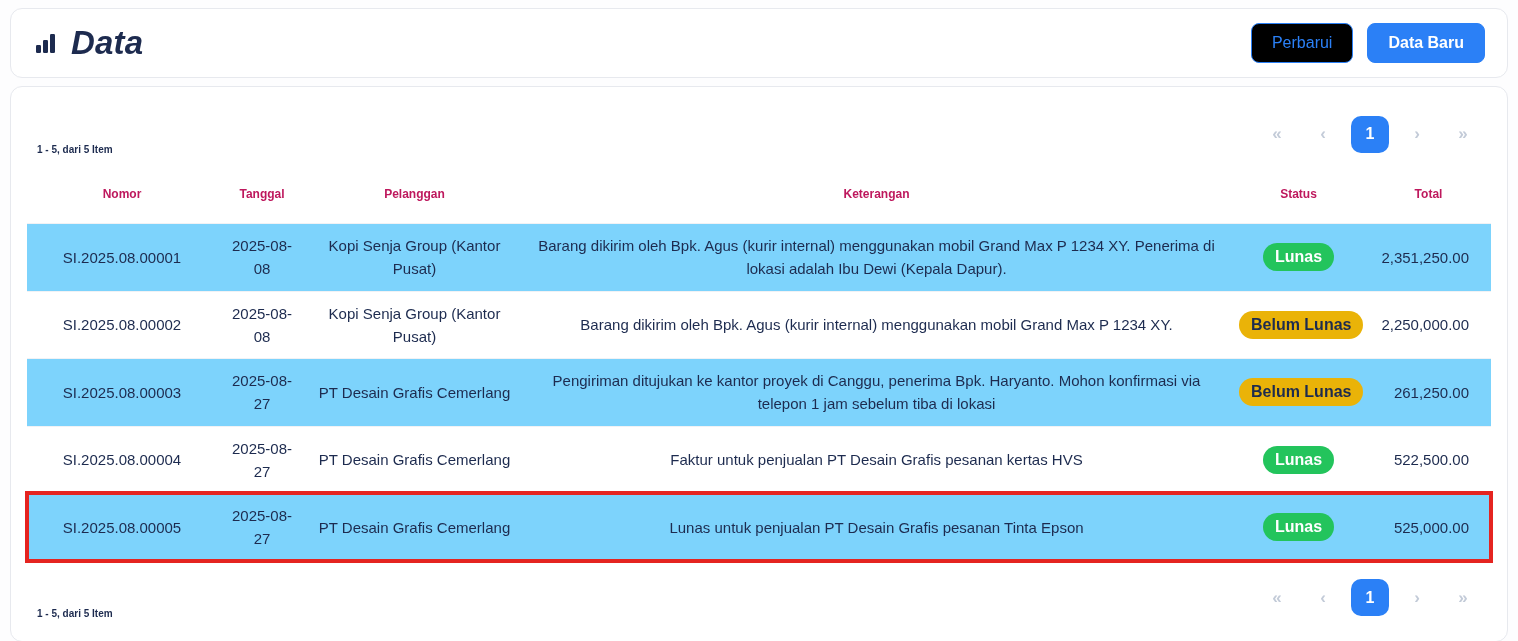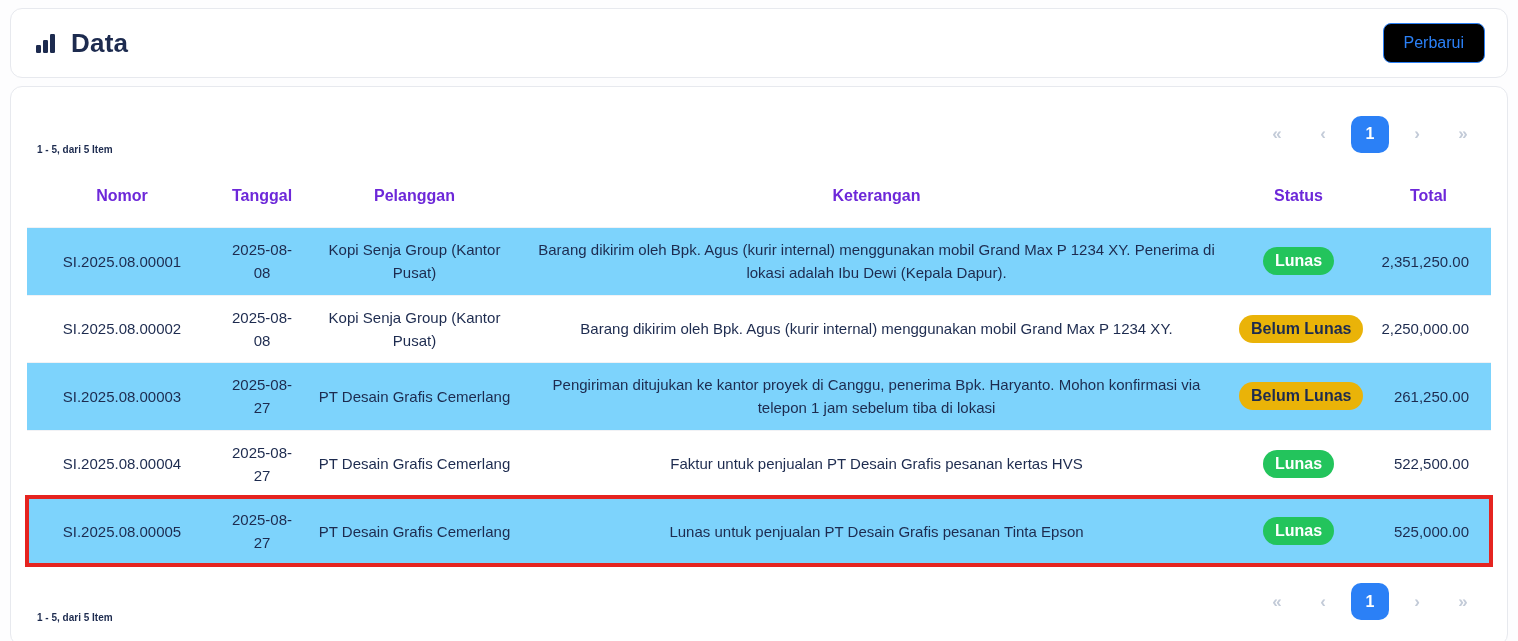--- a/index.html
+++ b/index.html
@@ -18,21 +18,21 @@
   
   .header-card {
     height: 70px;
     display: flex;
     align-items: center;
     justify-content: space-between;
     padding: 0 22px;
     margin-bottom: 8px;
   }
   .title-wrap { display: flex; align-items: center; gap: 12px; }
-  .page-title { font-size: 26px; font-weight: 700; letter-spacing: 0.2px; }
+  .page-title { font-size: 33px; font-weight: 700; letter-spacing: 0.2px; font-style: italic; }
   .chart-icon svg { display: block; }
   .header-actions { display: flex; gap: 14px; }
   .btn {
     font-family: "Liberation Sans", sans-serif;
     font-size: 16px;
     font-weight: 700;
     border-radius: 8px;
     padding: 11px 20px;
     cursor: pointer;
     line-height: 1;
@@ -81,23 +81,23 @@
   }
   
   table {
     width: 100%;
     border-collapse: separate;
     border-spacing: 0;
     table-layout: fixed;
     margin: 14px 0 16px 0;
   }
   thead th {
-    font-size: 16px;
-    font-weight: 700;
-    color: #6d28d9;
+    font-size: 12px;
+    font-weight: 700;
+    color: #be185d;
     text-align: center;
     padding: 18px 6px 22px 6px;
   }
   tbody td {
     font-size: 15px;
     color: #1d2b4f;
     text-align: center;
     vertical-align: middle;
     padding: 10px 8px;
     line-height: 1.55;
@@ -126,20 +126,21 @@
       <svg width="26" height="26" viewBox="0 0 26 26">
         <rect x="3" y="15" width="5" height="8" rx="1.2" fill="#1d2b4f"></rect>
         <rect x="10" y="10" width="5" height="13" rx="1.2" fill="#1d2b4f"></rect>
         <rect x="17" y="4" width="5" height="19" rx="1.2" fill="#1d2b4f"></rect>
       </svg>
     </span>
     <h1 class="page-title">Data</h1>
   </div>
   <div class="header-actions">
     <button class="btn btn-outline">Perbarui</button>
+    <button class="btn btn-solid">Data Baru</button>
   </div>
 </div>
 
 <div class="card table-card">
 
   <div class="list-meta">
     <span class="item-summary">1 - 5, dari 5 Item</span>
     <div class="pagination">
       <button class="pg-btn">«</button>
       <button class="pg-btn">‹</button>

